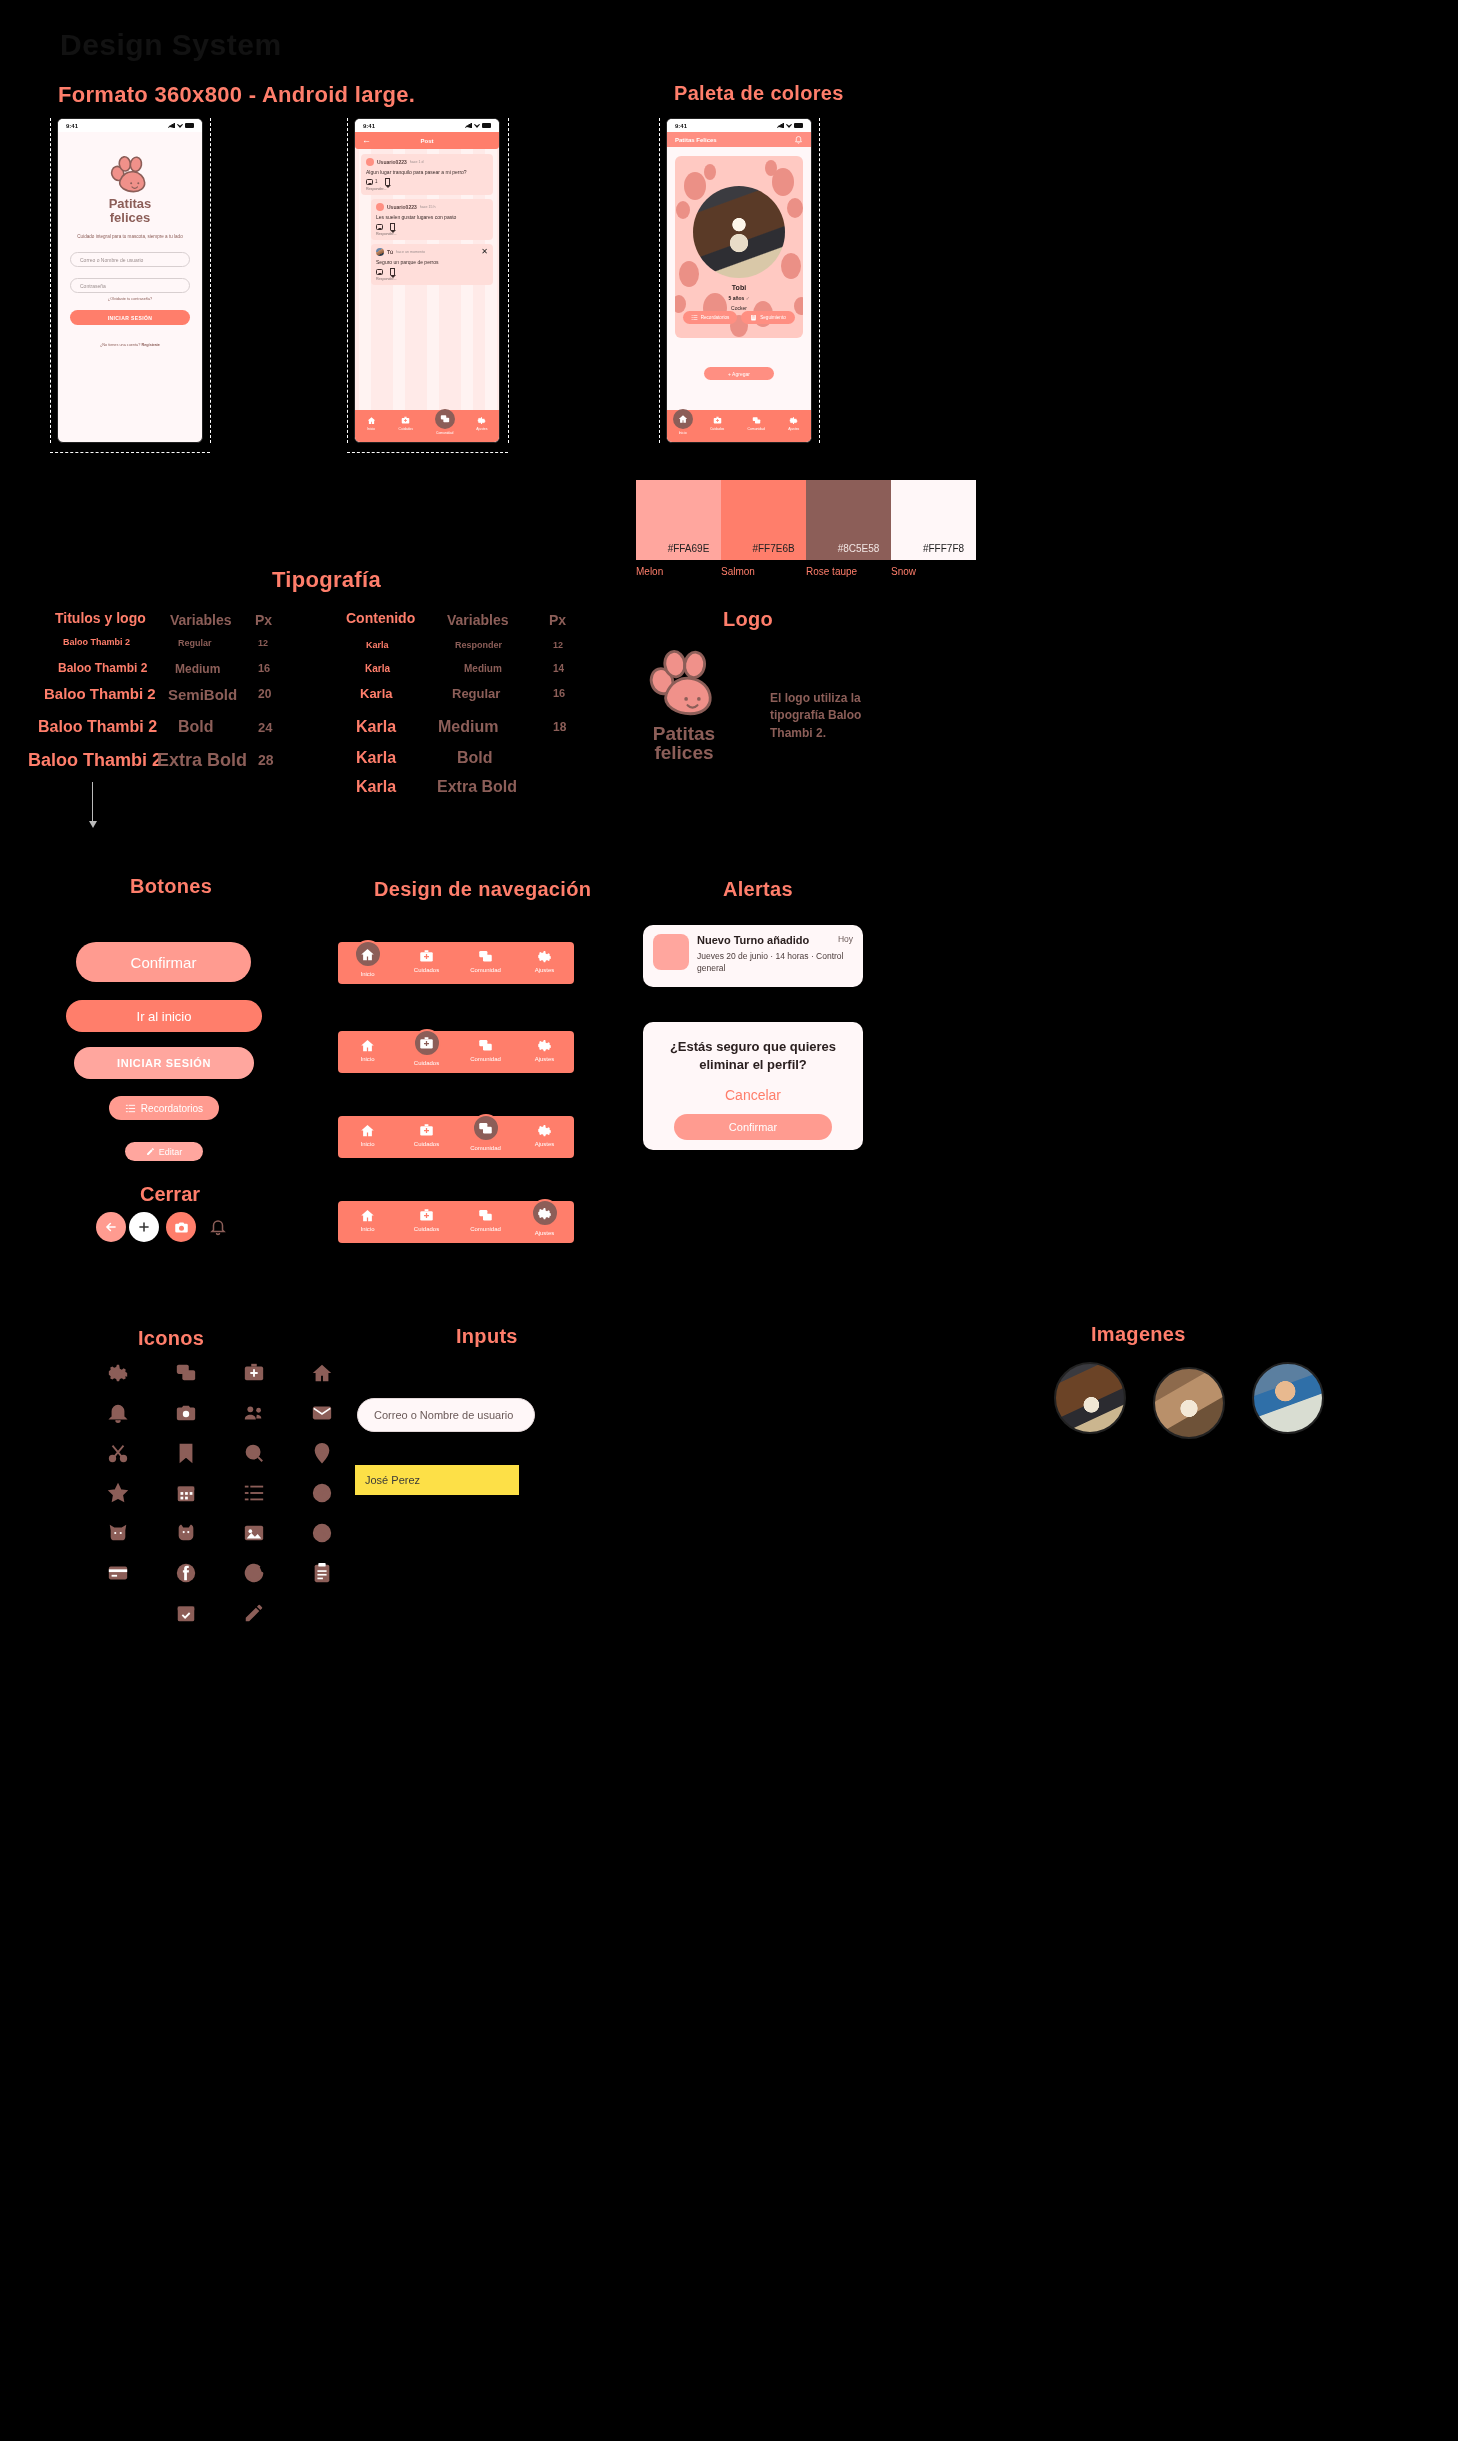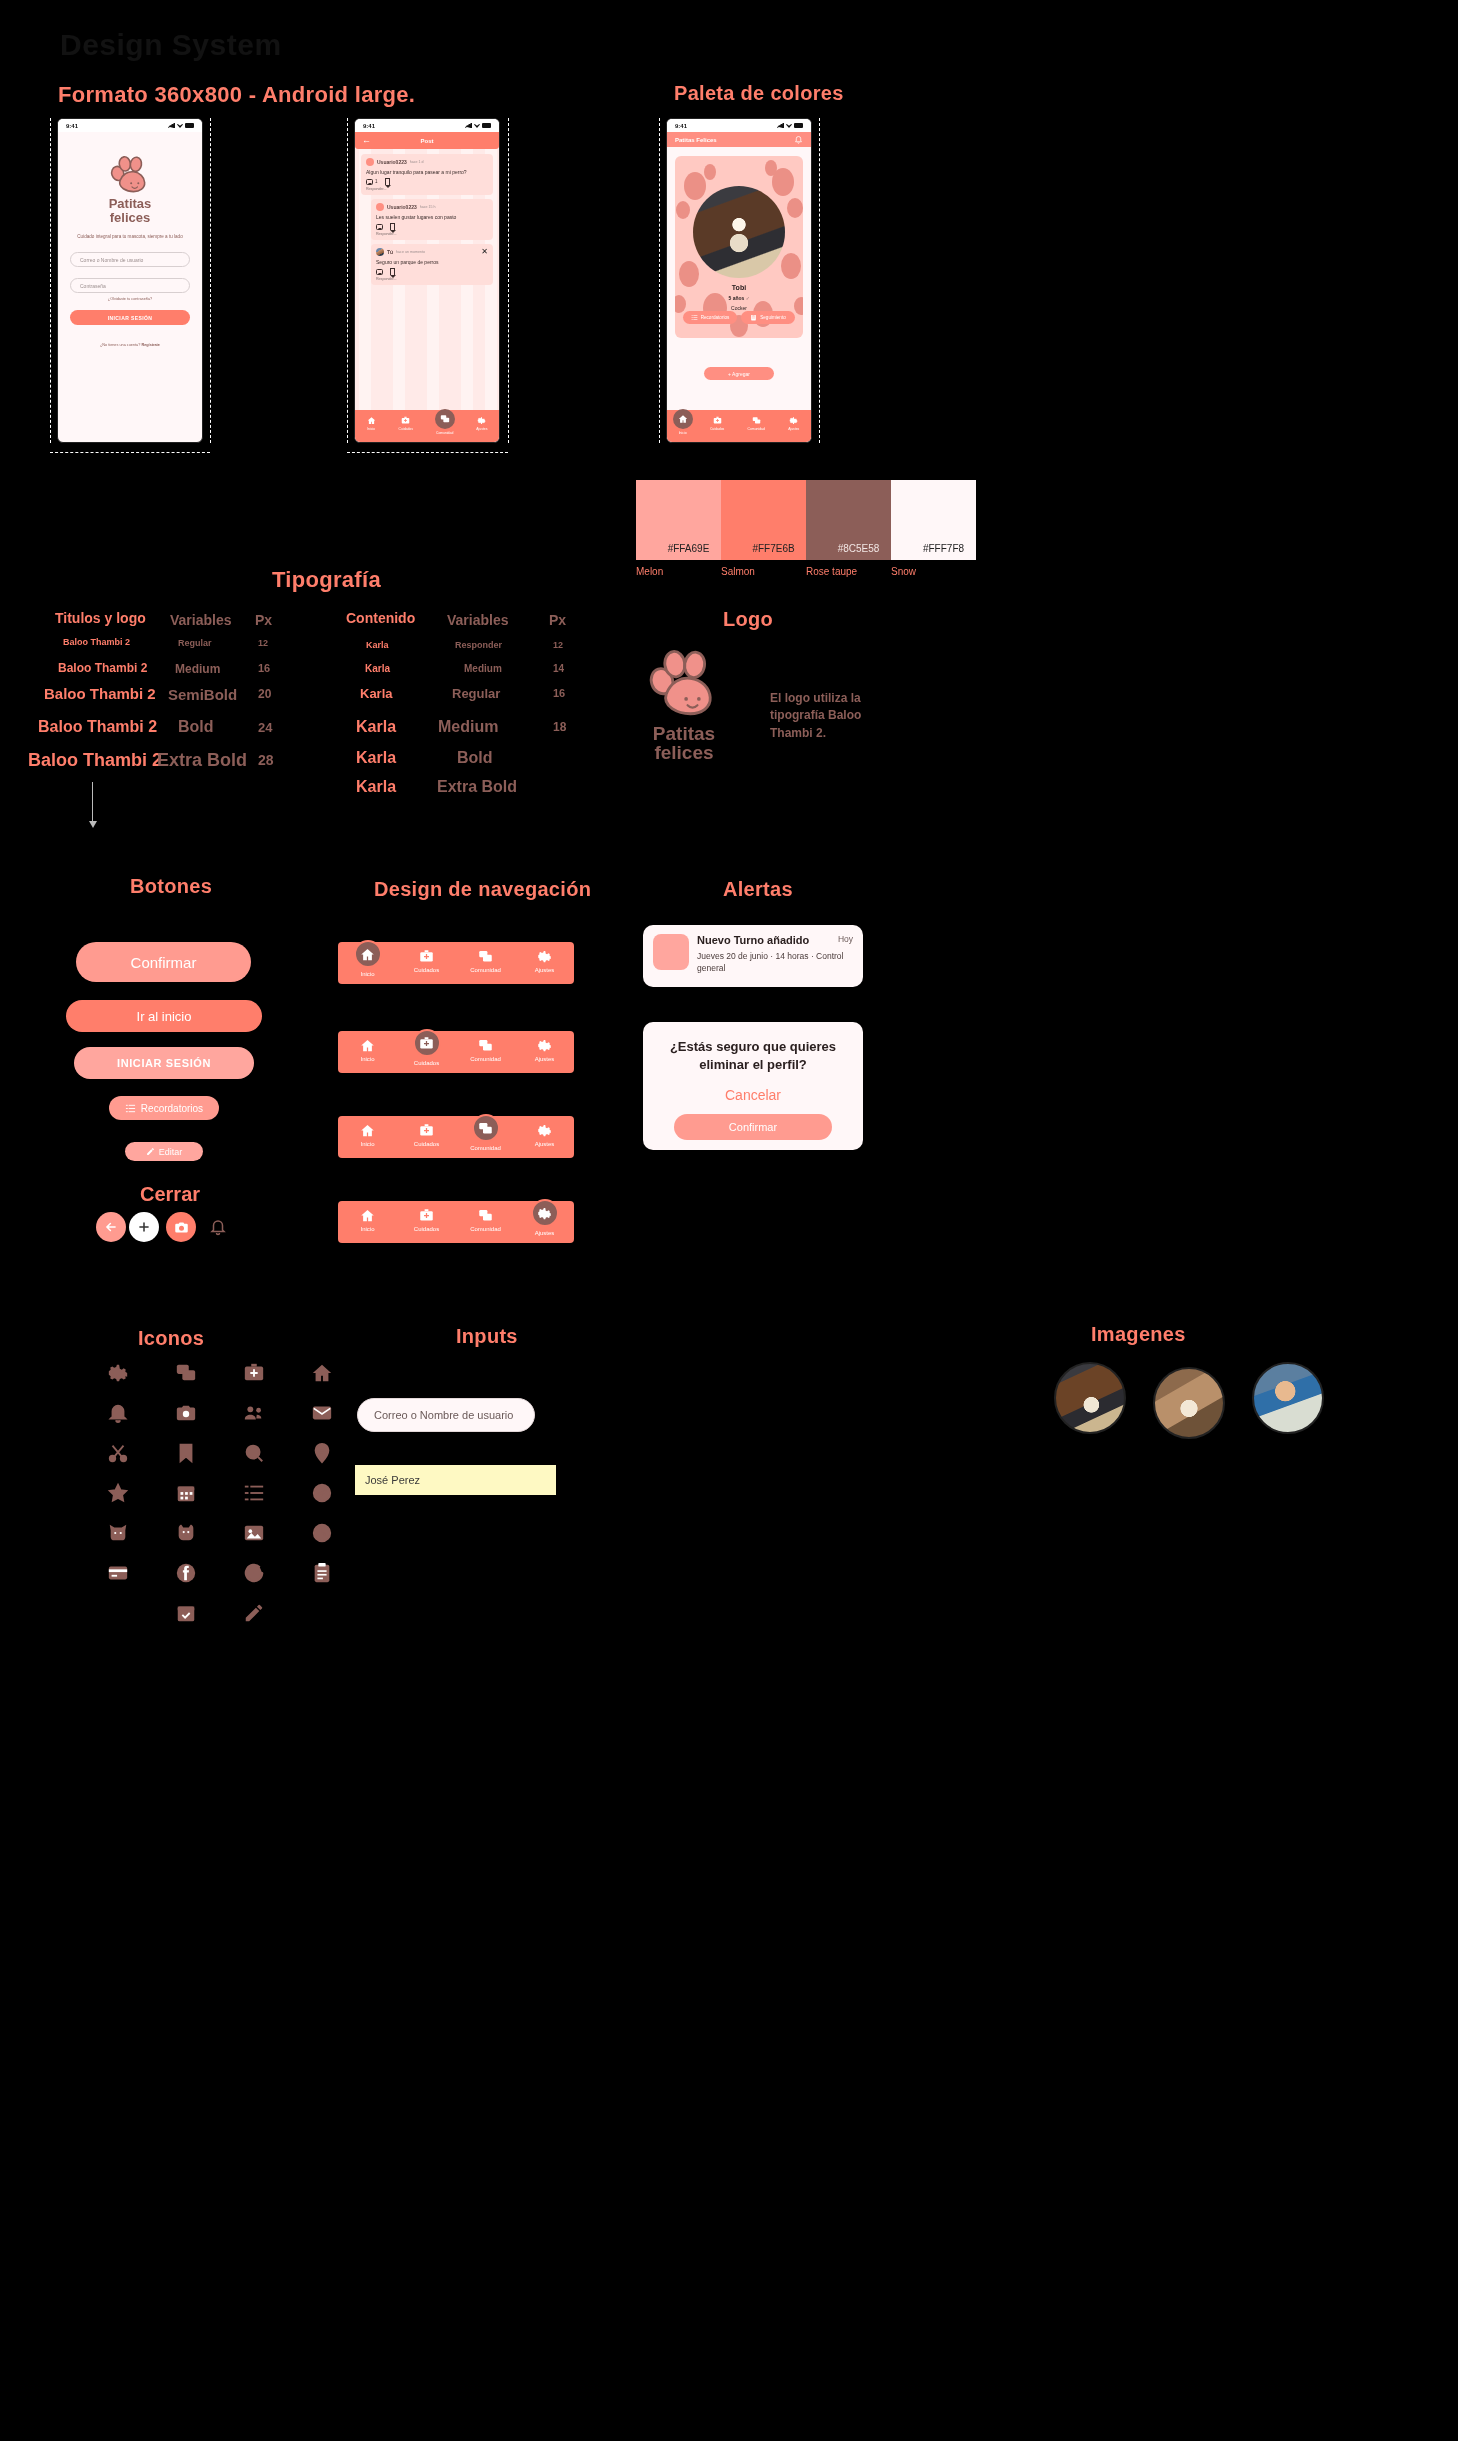--- a/index.html
+++ b/index.html
@@ -244,21 +244,21 @@
     color:#8C5E58; }
   .gicon svg { width:22px;height:22px; fill:#8C5E58; }
 
   
   .inp-pill {
     position:absolute; width:178px;height:34px;border-radius:18px;background:#FFF7F8;
     border:1px solid #e3d7d8; display:flex;align-items:center;padding-left:16px;
     font-size:11px;color:#6b5a59; box-shadow:0 2px 5px rgba(0,0,0,.35);
   }
   .inp-flat {
-    position:absolute; width:201px;height:30px;background:#fef9c3;
+    position:absolute; width:164px;height:30px;background:#fde047;
     display:flex;align-items:center;padding-left:10px;font-size:11px;color:#3a3a3a;
   }
 
   
   .img-circle { position:absolute; width:72px;height:72px;border-radius:50%;
     border:2px solid #222; overflow:hidden; }
   .im1 { background:
       radial-gradient(circle at 52% 60%, #efe6d4 0 14%, transparent 15%),
       linear-gradient(155deg,#3a3a3f 0 20%,#6b4326 21% 55%,#2b2b30 56% 72%,#cbb68f 73%); }
   .im2 { background:

